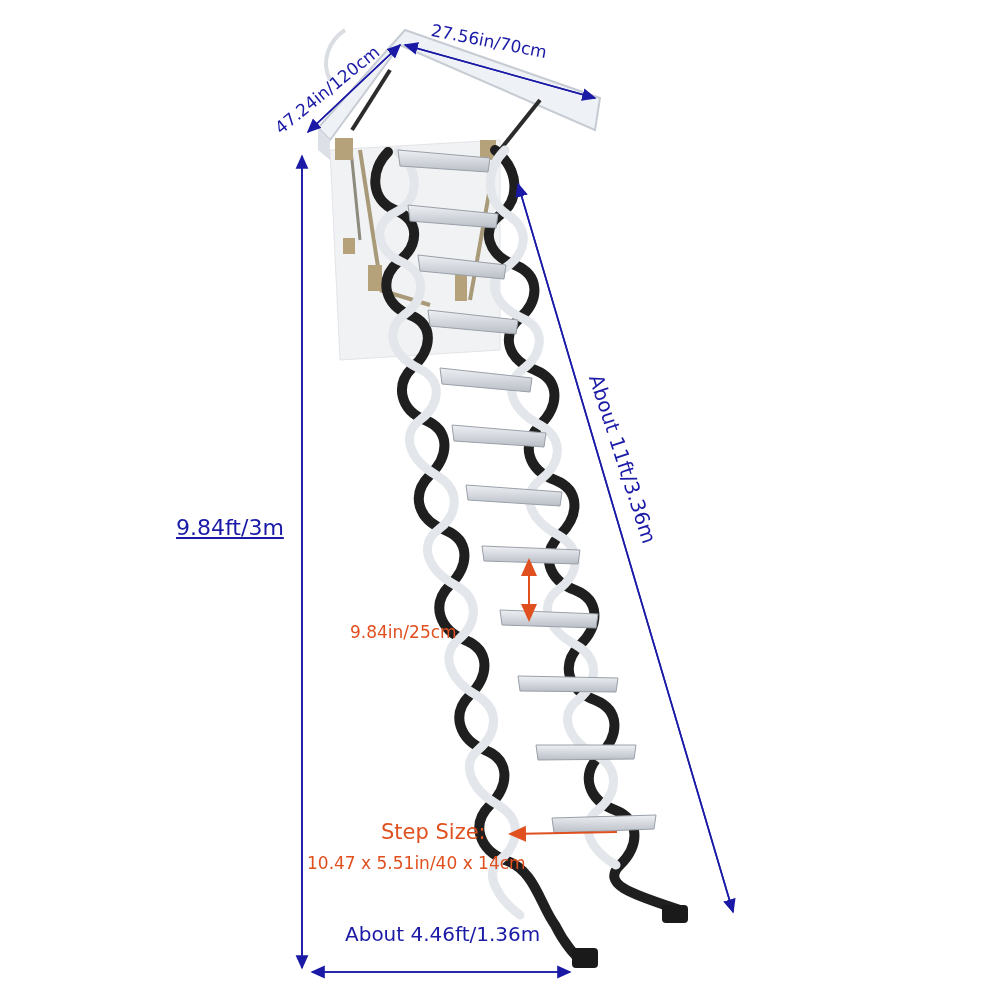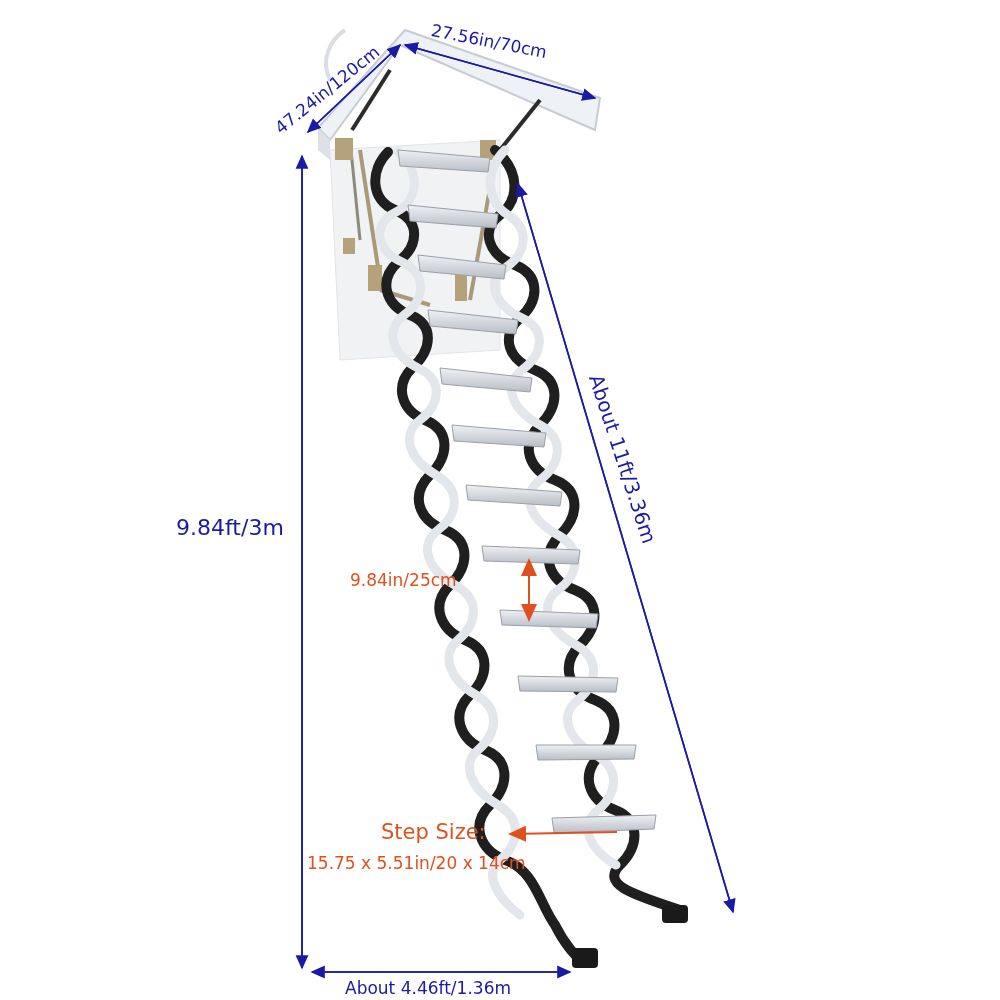--- a/index.html
+++ b/index.html
@@ -1,28 +1,28 @@
 <!DOCTYPE html>
 <html><head>
 <meta charset="utf-8">
 <style>
   html, body { margin:0; padding:0; background:#ffffff; }
   #stage { position:relative; width:1000px; height:1000px; overflow:hidden; background:#fff; font-family:"DejaVu Sans", sans-serif; }
   svg.art { position:absolute; left:0; top:0; }
   .lbl { position:absolute; white-space:nowrap; line-height:1; }
   .blue { color:#1a1aa6; }
   .orange { color:#e0501e; }
-  #lbl-height { left:176px; top:517px; font-size:22px; }
+  #lbl-height { left:176px; top:517px; font-size:22px;text-decoration:underline; }
   #lbl-depth { left:283px; top:120px; font-size:17px; transform:rotate(-39deg); transform-origin:left bottom; }
   #lbl-width { left:433px; top:22px; font-size:17px; transform:rotate(11deg); transform-origin:left top; }
   #lbl-length { left:605px; top:372px; font-size:20px; transform:rotate(72deg); transform-origin:left top; }
-  #lbl-rise { left:350px; top:572px; font-size:17px; }
+  #lbl-rise { left:350px; top:624px; font-size:17px; }
   #lbl-step-title { left:381px; top:822px; font-size:21px; }
   #lbl-step-size { left:307px; top:855px; font-size:17px; }
-  #lbl-span { left:345px; top:980px; font-size:17px; }
+  #lbl-span { left:345px; top:924px; font-size:20px; }
 </style>
 </head>
 <body>
 
 <div id="stage">
 
   <svg class="art" width="1000" height="1000" viewBox="0 0 1000 1000">
     <defs>
       <marker id="ab" markerWidth="10" markerHeight="10" refX="8" refY="5" orient="auto">
         <path d="M0,1 L9,5 L0,9 Z" fill="#1a1aa6"></path>
@@ -104,15 +104,15 @@
       <line x1="617" y1="832" x2="510" y2="834" marker-end="url(#ao)"></line>
     </g>
   </svg>
 
   <div id="lbl-depth" class="lbl blue">47.24in/120cm</div>
   <div id="lbl-width" class="lbl blue">27.56in/70cm</div>
   <div id="lbl-height" class="lbl blue">9.84ft/3m</div>
   <div id="lbl-length" class="lbl blue">About 11ft/3.36m</div>
   <div id="lbl-rise" class="lbl orange">9.84in/25cm</div>
   <div id="lbl-step-title" class="lbl orange">Step Size:</div>
-  <div id="lbl-step-size" class="lbl orange">15.75 x 5.51in/20 x 14cm</div>
+  <div id="lbl-step-size" class="lbl orange">10.47 x 5.51in/40 x 14cm</div>
   <div id="lbl-span" class="lbl blue">About 4.46ft/1.36m</div>
 </div>
 
 </body></html>

